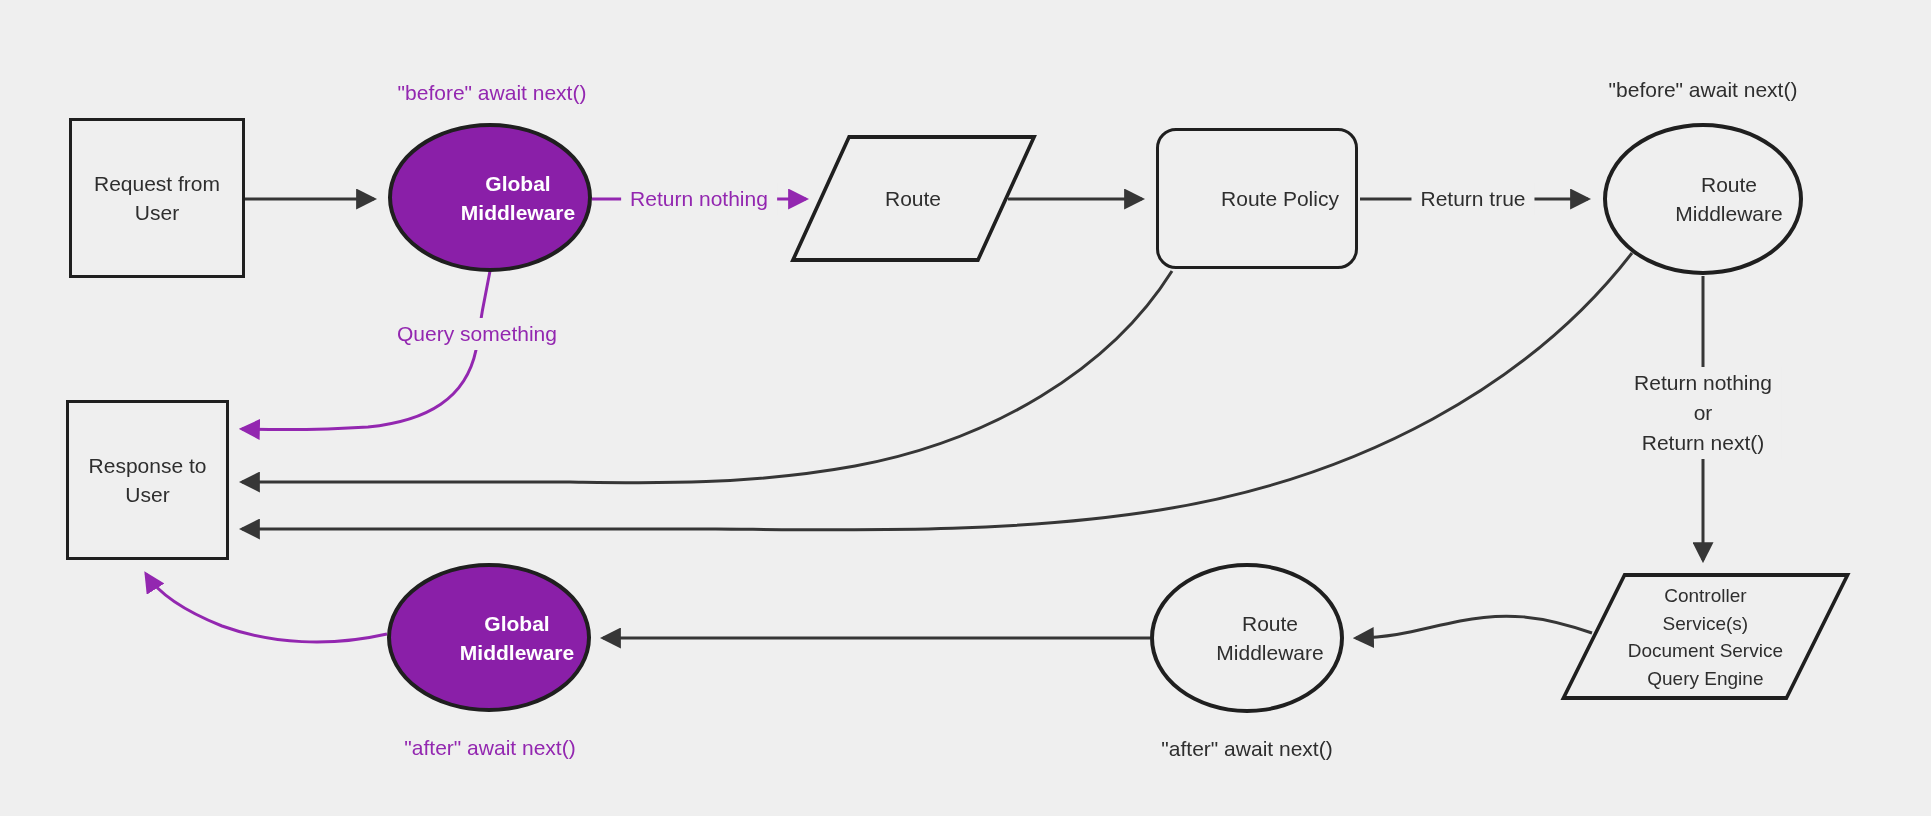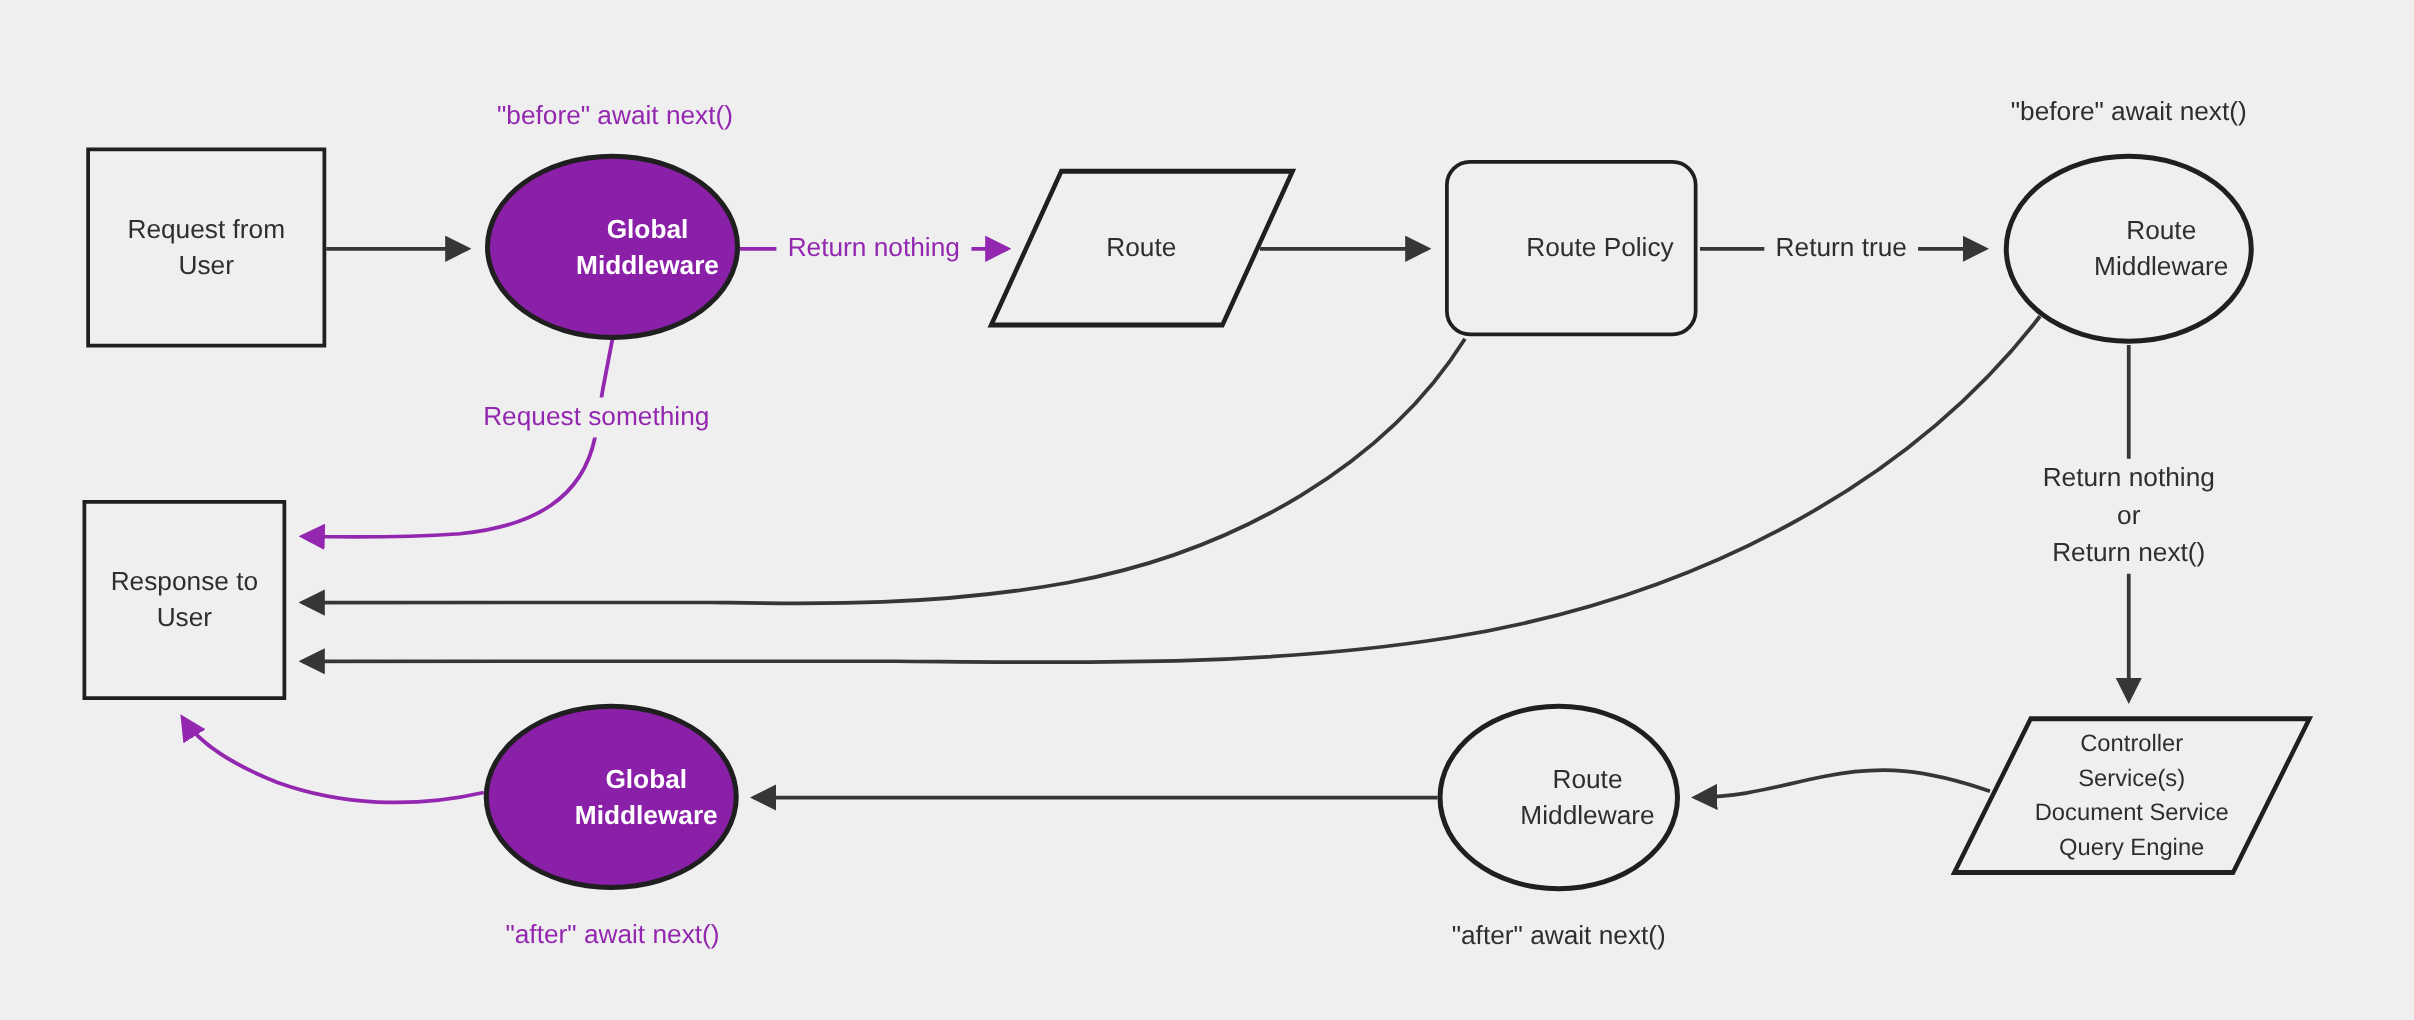--- a/index.html
+++ b/index.html
@@ -59,21 +59,21 @@
 
     <path d="M387,634 C330,647 272,644 222,626 C187,612 160,596 146,574" fill="none" stroke="var(--purple)" stroke-width="3" marker-end="url(#arrow-purple)"></path>
 
     <path d="M490,271 C484,300 481,316 476,350 C466,398 428,421 368,427 C322,430 282,430 242,429" fill="none" stroke="var(--purple)" stroke-width="3" marker-end="url(#arrow-purple)"></path>
 
     <path d="M1172,271 C1110,370 990,441 855,466 C745,486 640,483 570,482 L242,482" fill="none" stroke="var(--line)" stroke-width="3" marker-end="url(#arrow-black)"></path>
 
     <path d="M1632,253 C1530,385 1360,478 1160,510 C1010,534 850,530 716,529 L242,529" fill="none" stroke="var(--line)" stroke-width="3" marker-end="url(#arrow-black)"></path>
   </svg>
 
-  <div class="node rect" style="left:69px;top:118px;width:192px;height:160px;">
+  <div class="node rect" style="left:69px;top:118px;width:176px;height:160px;">
     <div class="node-label" style="max-width:140px;">Request from User</div>
   </div>
 
   <div class="node ellipse purple-node" style="left:388px;top:123px;width:204px;height:149px;">
     <div class="node-label" style="max-width:140px;">Global Middleware</div>
   </div>
 
   <div class="node para" style="left:819px;top:135px;width:189px;height:127px;transform:skewX(-24.5deg);">
     <div class="node-label" style="transform:skewX(24.5deg);">Route</div>
   </div>
@@ -114,21 +114,21 @@
   <div class="edge-label" style="left:1473px;top:199px;">Return true</div>
 
   <div class="edge-label no-mask" style="left:1703px;top:90px;">"before" await next()</div>
 
   <div class="edge-label" style="left:1703px;top:413px;">
     <div>Return nothing</div>
     <div>or</div>
     <div>Return next()</div>
   </div>
 
-  <div class="edge-label purple-label" style="left:477px;top:334px;">Request something</div>
+  <div class="edge-label purple-label" style="left:477px;top:334px;">Query something</div>
 
 
 
   <div class="edge-label no-mask" style="left:1247px;top:749px;">"after" await next()</div>
 
   <div class="edge-label purple-label no-mask" style="left:490px;top:748px;">"after" await next()</div>
 
 </div>
 
 </body></html>

